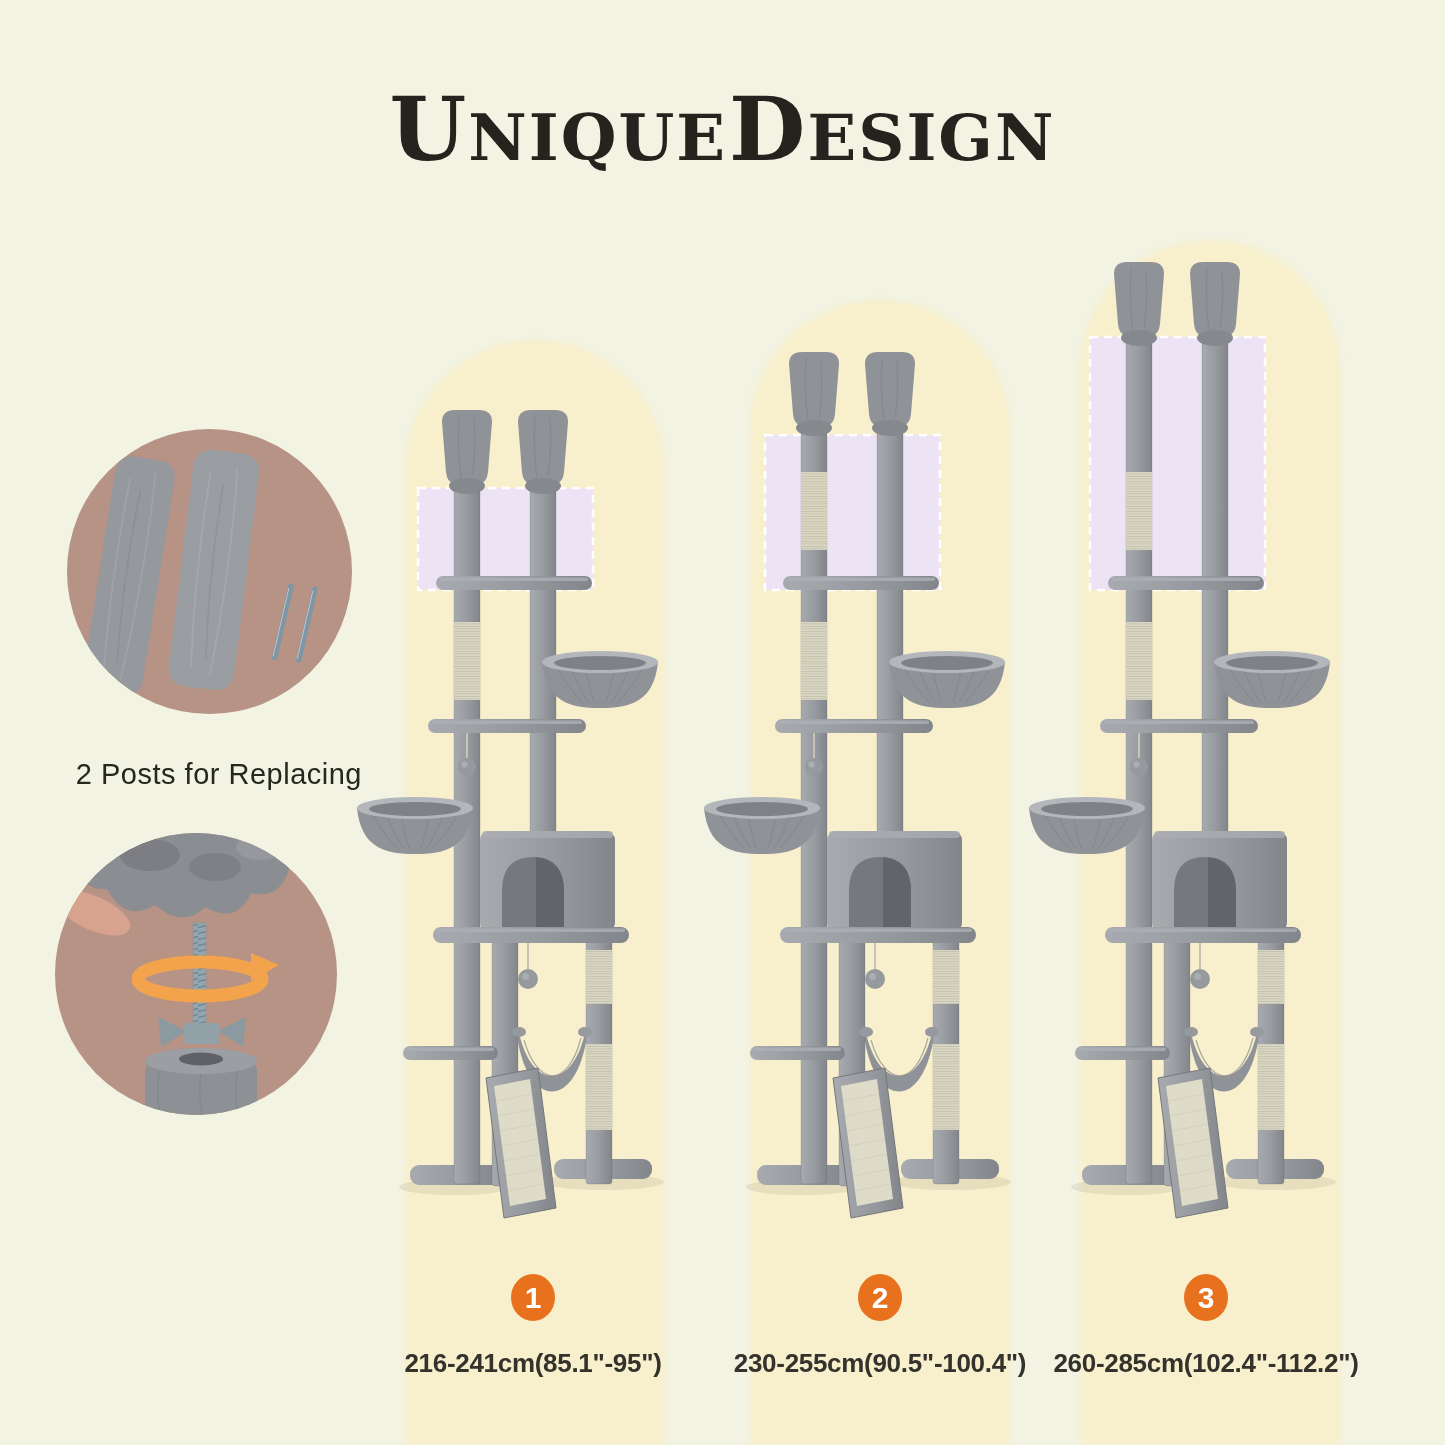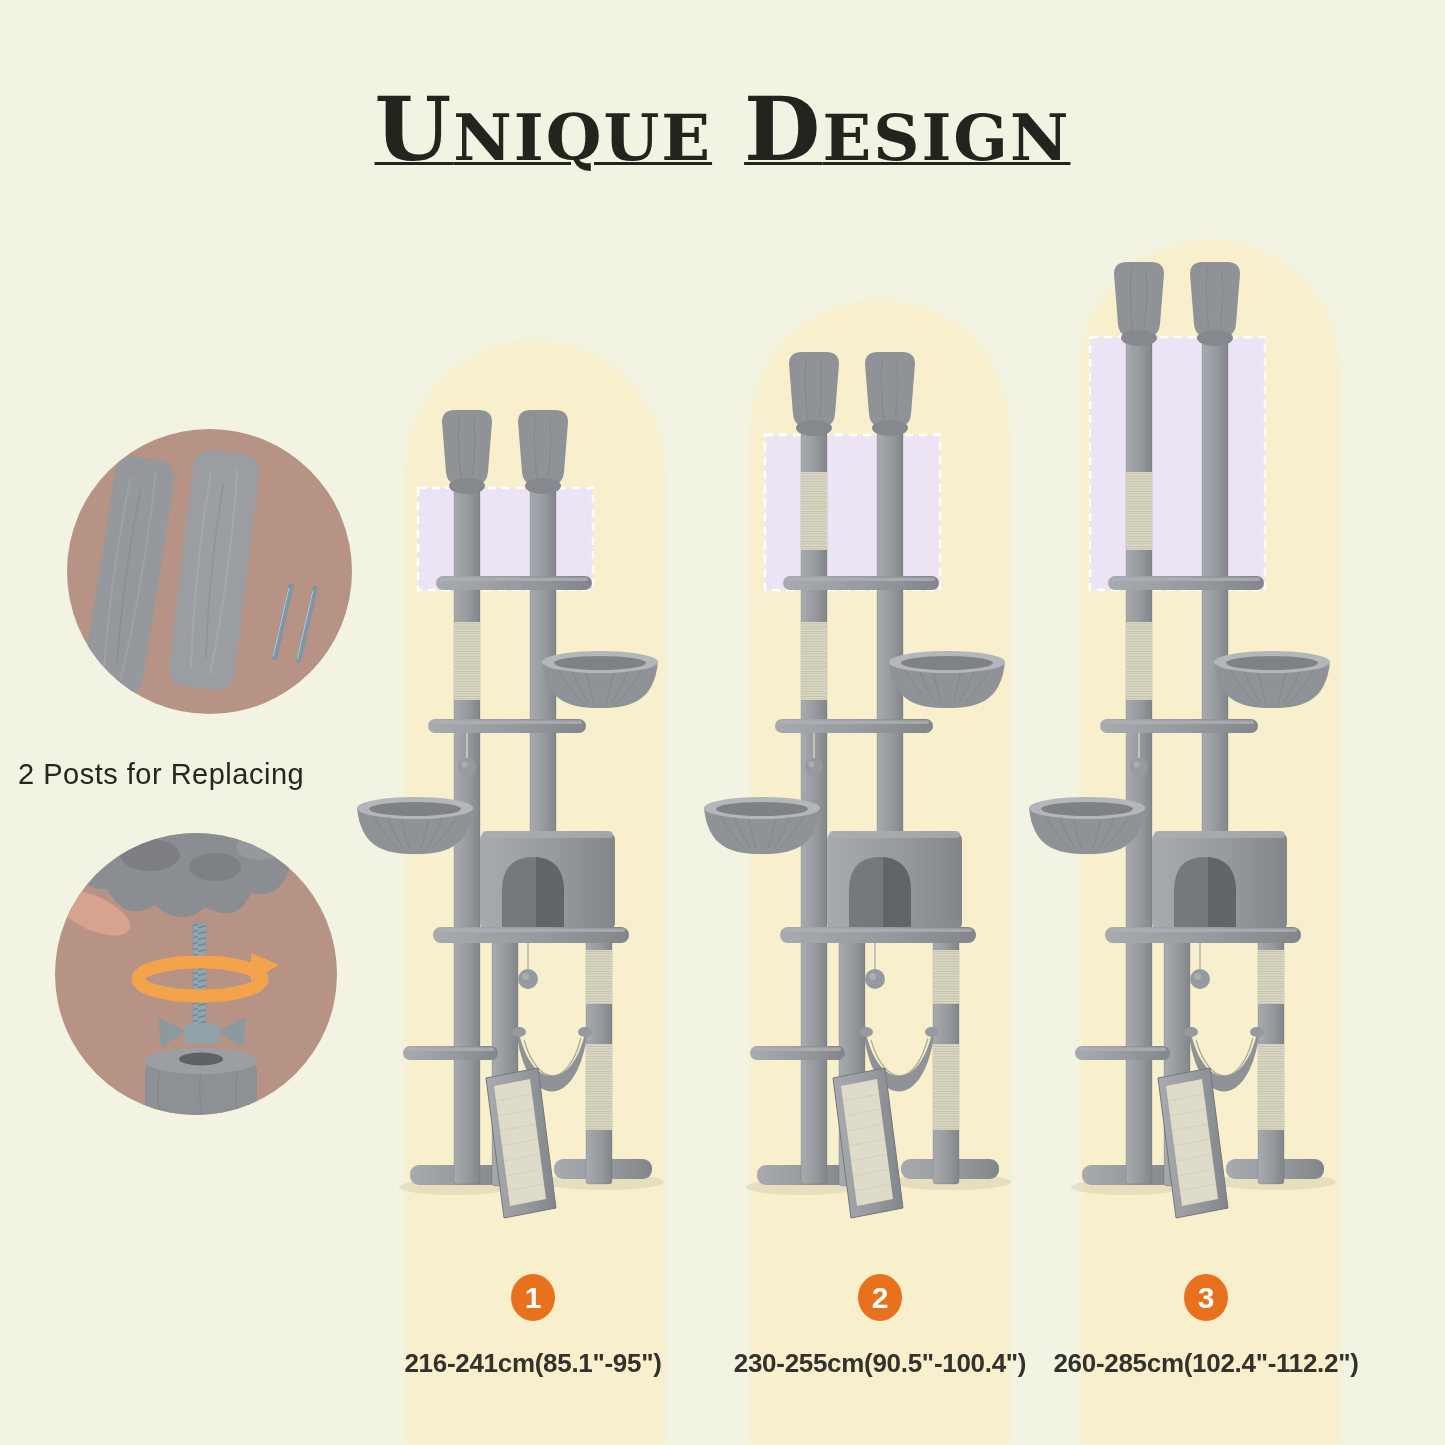--- a/index.html
+++ b/index.html
@@ -7,33 +7,33 @@
   #canvas{position:relative;width:1445px;height:1445px;background:var(--bg,#f2f3e2);overflow:hidden;}
 
   
   .arch{position:absolute;width:260px;background:var(--arch,#f8efcc);
         border-radius:130px 130px 0 0;filter:blur(2.5px);z-index:1;}
 
   
   .title{position:absolute;top:64px;left:0;right:0;text-align:center;z-index:5;
          color:var(--title-ink,#24231e);font-family:"DejaVu Serif","Liberation Serif",serif;
          letter-spacing:2px;line-height:1;white-space:nowrap;}
-  .title .word{display:inline-block;margin:0 16px;text-decoration:underline;}
+  .title .word{display:inline-block;margin:0 1px;}
   .title .initial{font-size:88px;}
   .title .rest{font-size:64px;text-transform:uppercase;}
   .subtitle{position:absolute;top:176px;left:0;right:0;text-align:center;z-index:5;
             font-size:40px;font-weight:700;letter-spacing:-0.5px;
             color:var(--subtitle,#ab6a4e);}
 
   
   .circle-fig{position:absolute;border-radius:50%;overflow:hidden;z-index:4;
               background:var(--circle-bg,#b69385);}
   #circle-posts{left:67px;top:429px;width:285px;height:285px;}
   #circle-mech{left:55px;top:833px;width:282px;height:282px;}
-  .left-caption{position:absolute;left:18px;top:758px;width:344px;text-align:left;z-index:5;
+  .left-caption{position:absolute;left:18px;top:758px;width:344px;text-align:right;z-index:5;
                 font-size:29px;font-weight:500;letter-spacing:.5px;color:#26271f;}
 
   
   .tree-svg{position:absolute;top:240px;width:345px;height:1010px;z-index:2;overflow:visible;}
   .badge{position:absolute;top:1274px;width:44px;height:47px;border-radius:50%;z-index:5;
          background:var(--accent,#e8711d);color:#fff;font-size:30px;font-weight:700;
          display:flex;align-items:center;justify-content:center;}
   .height-label{position:absolute;top:1348px;width:340px;text-align:center;z-index:5;
                 font-size:26px;font-weight:700;letter-spacing:-0.3px;color:var(--label-ink,#33322c);
                 white-space:nowrap;}

